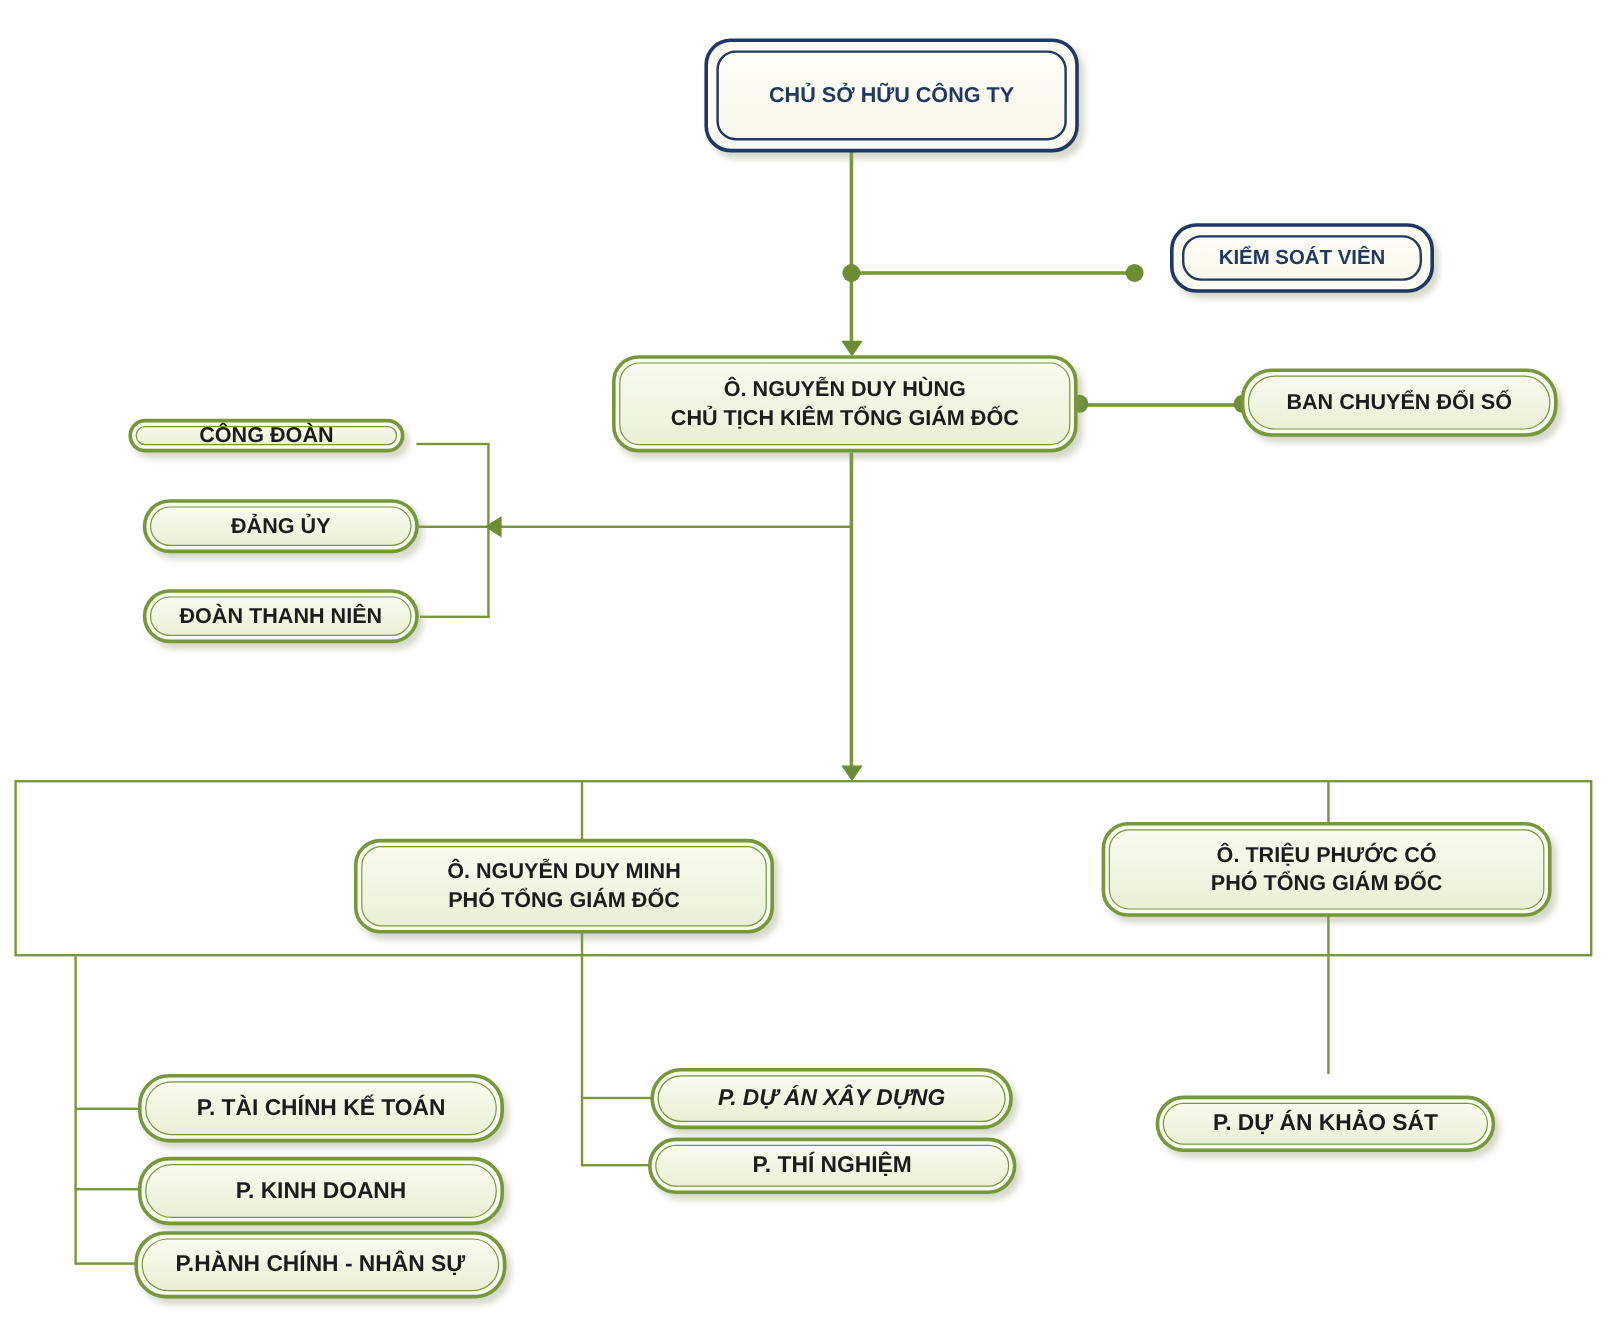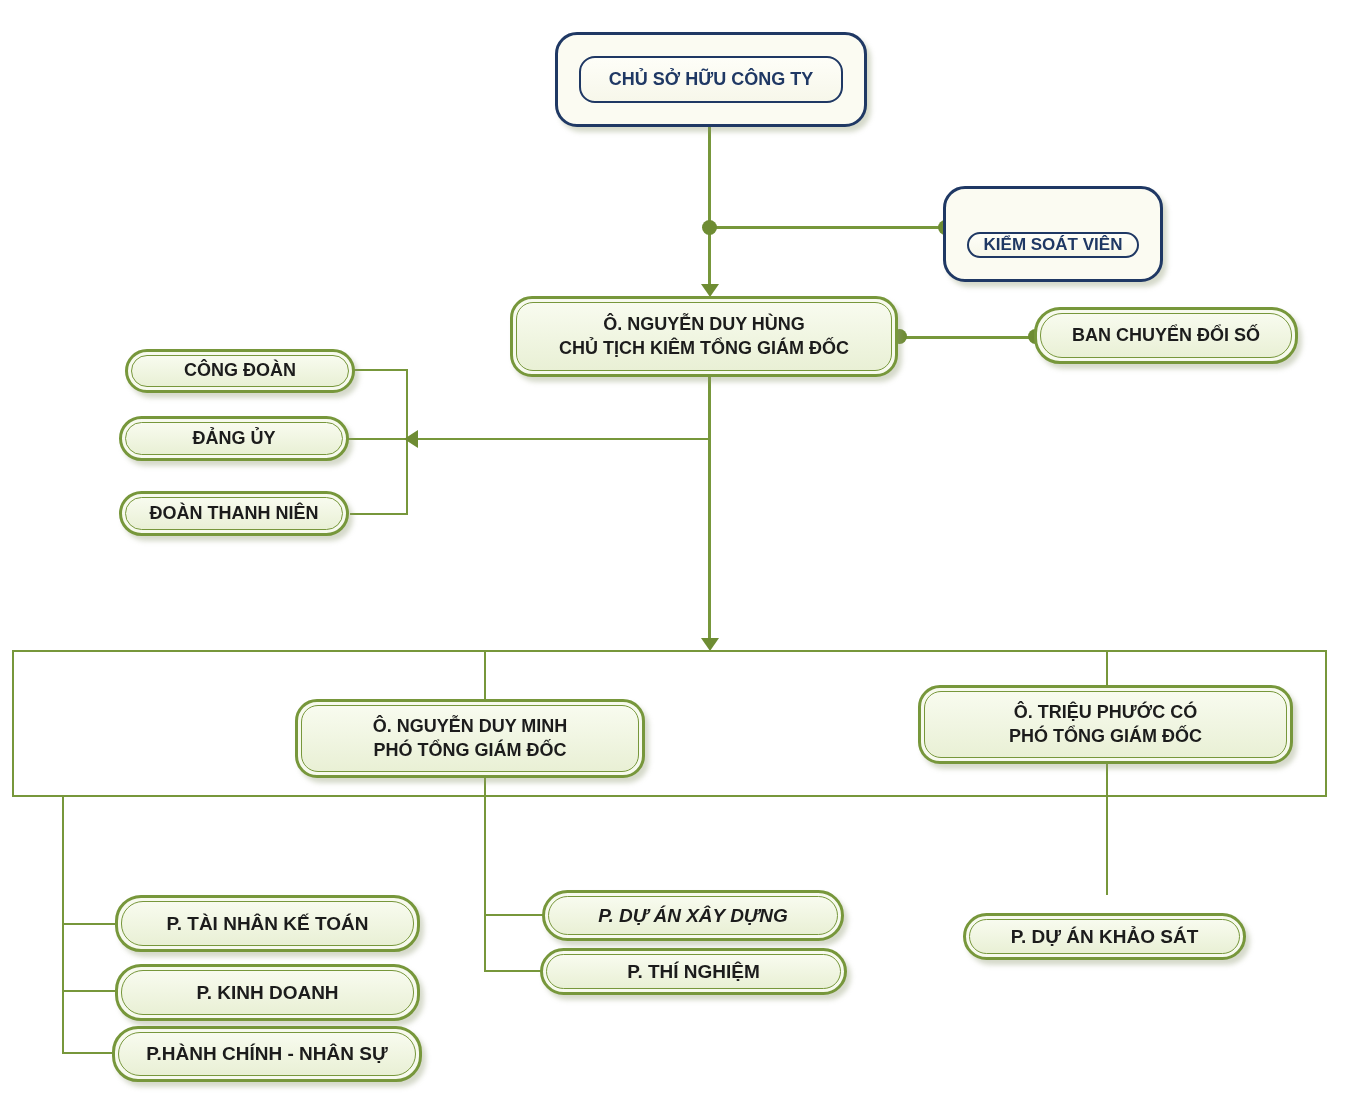--- a/index.html
+++ b/index.html
@@ -33,21 +33,21 @@
   .group-rect{position:absolute;border:2px solid var(--green);background:transparent;}
   
   .node{position:absolute;display:flex;box-shadow:4px 5px 5px rgba(145,155,115,0.38);}
   .node .inner{
     flex:1;display:flex;flex-direction:column;align-items:center;justify-content:center;
     text-align:center;line-height:1.32;
   }
   .node span{display:block;}
   
   .navy{
-    border:3px solid var(--navy);border-radius:22px;padding:21px;background:var(--navy-fill);
+    border:3px solid var(--navy);border-radius:22px;padding:7px;background:var(--navy-fill);margin-left:32px;
   }
   .navy .inner{
     border:2px solid var(--navy);border-radius:16px;
     background:linear-gradient(180deg,#FEFEF8 0%,#F7F7EA 100%);
     color:var(--navy);font-weight:bold;
   }
   
   .green{
     border:3px solid var(--green);border-radius:22px;padding:3px;background:var(--green-fill-light);
   }
@@ -102,40 +102,40 @@
   <div class="line" style="left:63px;top:1052px;width:54px;height:2px;"></div>
 
   <div class="line" style="left:1106px;top:797px;width:2px;height:98px;"></div>
 
   <div class="node navy fs18" style="left:555px;top:32px;width:312px;height:95px;">
     <div class="inner">
         <span>CHỦ SỞ HỮU CÔNG TY</span>
       </div>
   </div>
 
-  <div class="node navy fs17" style="left:943px;top:186px;width:220px;height:96px;align-items:flex-end;">
+  <div class="node navy fs17" style="left:943px;top:186px;width:220px;height:58px;">
     <div class="inner">
         <span>KIỂM SOÁT VIÊN</span>
       </div>
   </div>
 
   <div class="node green pill fs18" style="left:1034px;top:307px;width:264px;height:57px;">
     <div class="inner">
         <span>BAN CHUYỂN ĐỔI SỐ</span>
       </div>
   </div>
 
   <div class="node green fs18" style="left:510px;top:296px;width:388px;height:81px;">
     <div class="inner">
       <span>Ô. NGUYỄN DUY HÙNG</span>
       <span>CHỦ TỊCH KIÊM TỔNG GIÁM ĐỐC</span>
     </div>
   </div>
 
-  <div class="node green pill fs18" style="left:125px;top:349px;width:230px;height:44px;">
+  <div class="node green pill fs18" style="left:107px;top:349px;width:230px;height:28px;">
     <div class="inner">
         <span>CÔNG ĐOÀN</span>
       </div>
   </div>
 
   <div class="node green pill fs18" style="left:119px;top:416px;width:230px;height:45px;">
     <div class="inner">
         <span>ĐẢNG ỦY</span>
       </div>
   </div>
@@ -155,21 +155,21 @@
 
   <div class="node green fs18" style="left:918px;top:685px;width:375px;height:79px;">
     <div class="inner">
       <span>Ô. TRIỆU PHƯỚC CÓ</span>
       <span>PHÓ TỔNG GIÁM ĐỐC</span>
     </div>
   </div>
 
   <div class="node green pill fs19" style="left:115px;top:895px;width:305px;height:57px;">
     <div class="inner">
-        <span>P. TÀI NHÂN KẾ TOÁN</span>
+        <span>P. TÀI CHÍNH KẾ TOÁN</span>
       </div>
   </div>
 
   <div class="node green pill fs19" style="left:115px;top:964px;width:305px;height:57px;">
     <div class="inner">
         <span>P. KINH DOANH</span>
       </div>
   </div>
 
   <div class="node green pill fs19" style="left:112px;top:1026px;width:310px;height:56px;">

